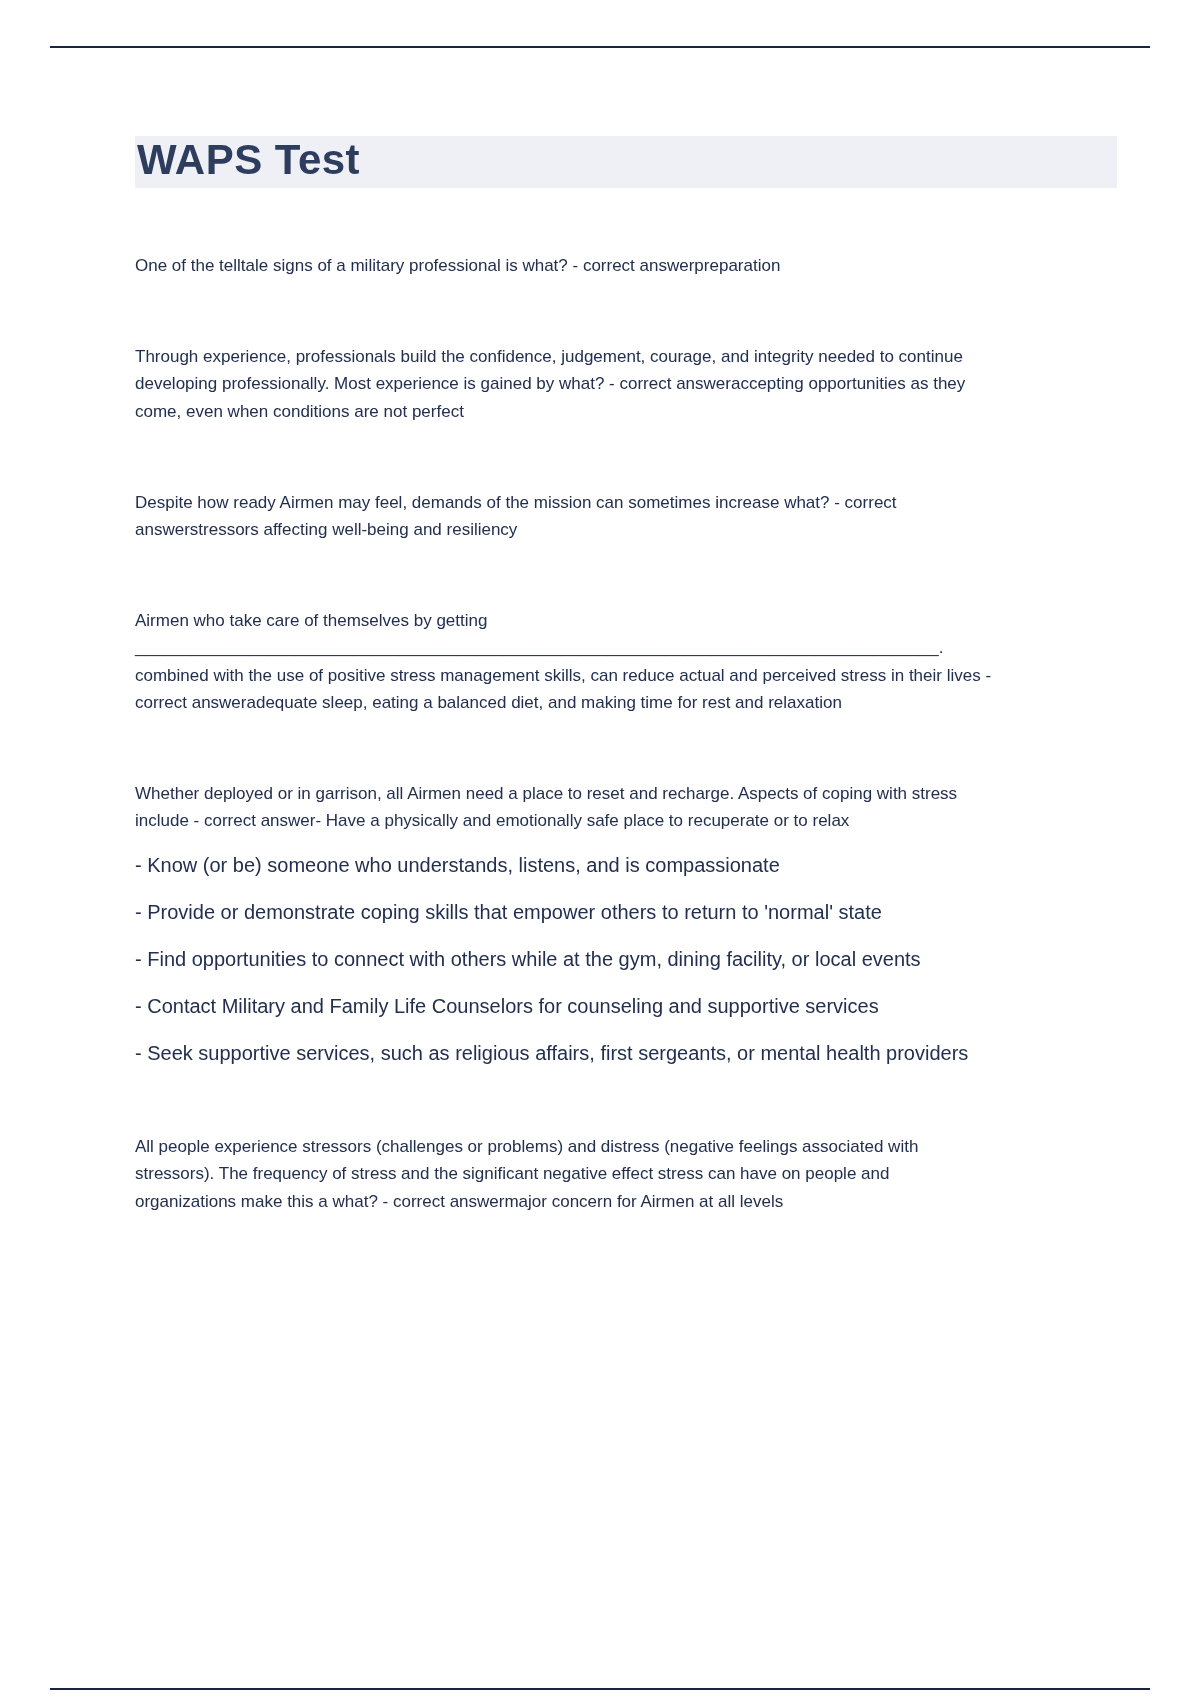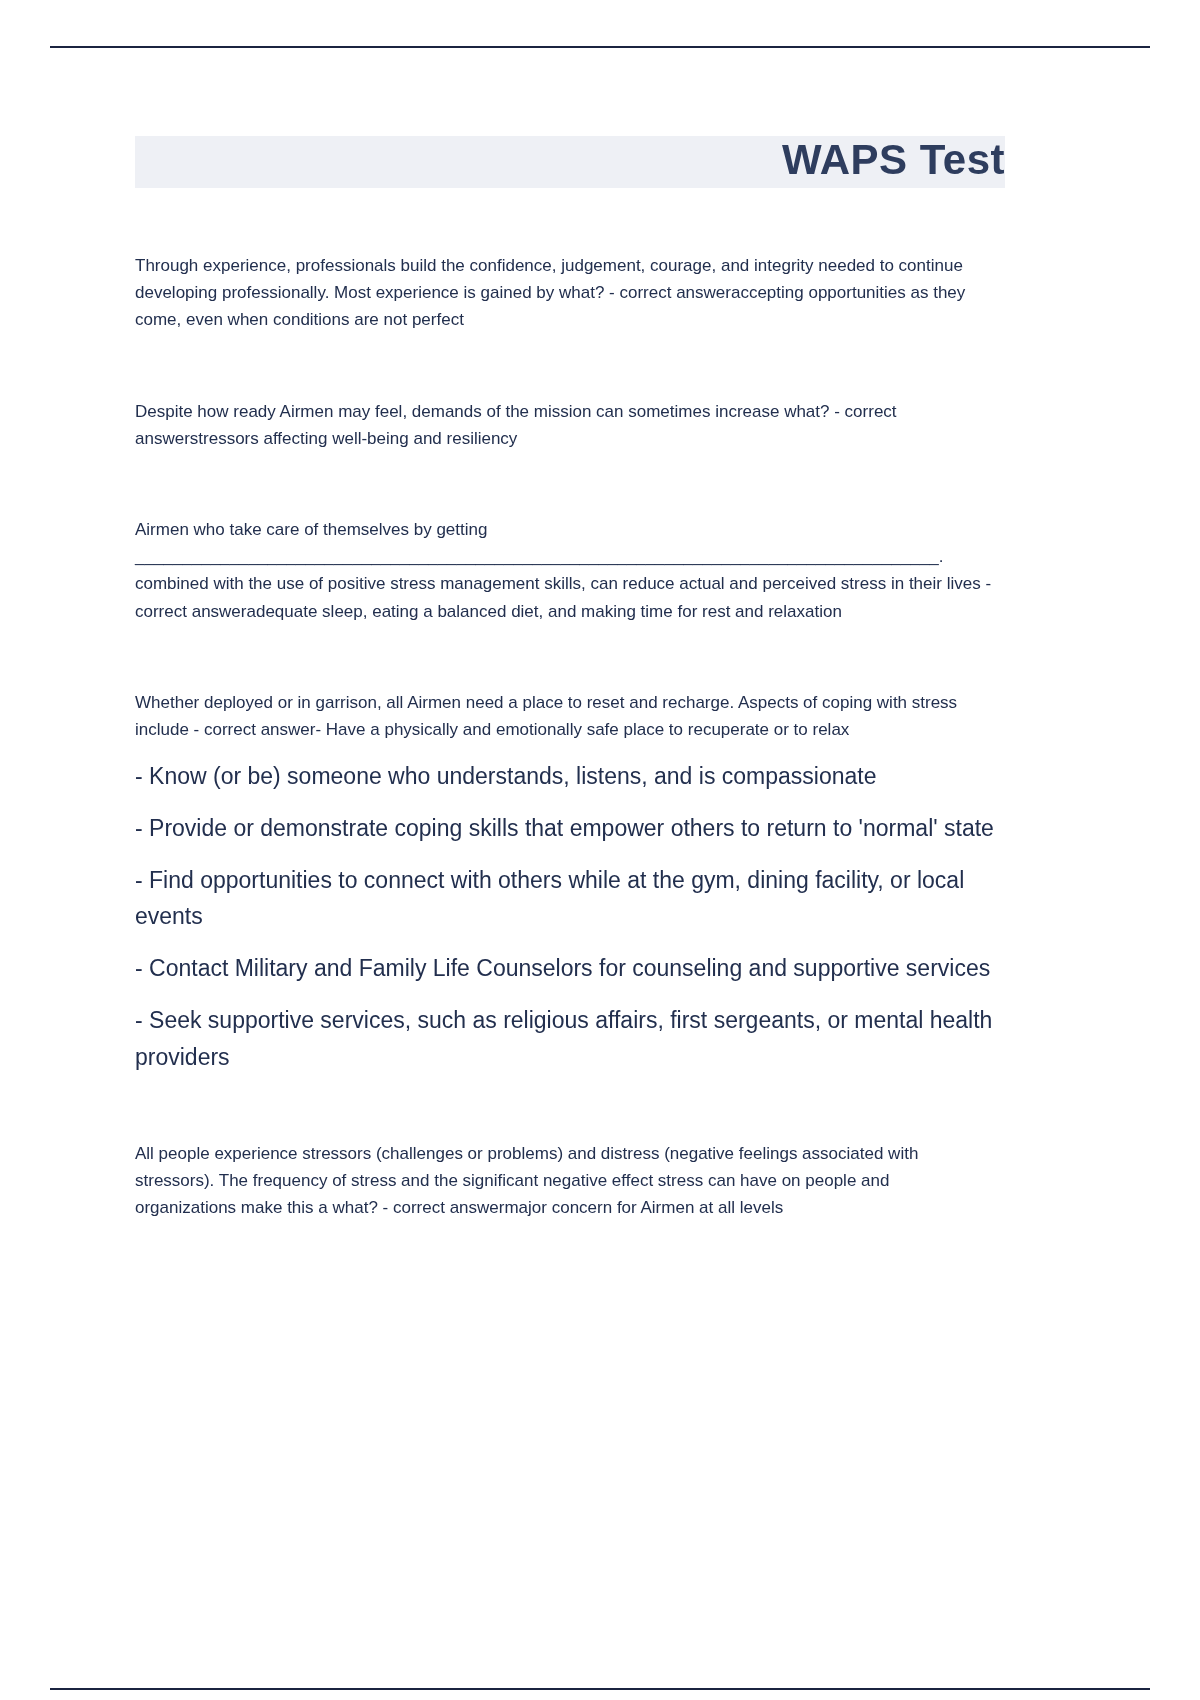--- a/index.html
+++ b/index.html
@@ -27,53 +27,53 @@
   .rule-bottom { bottom: 10px; }
   .content {
     position: absolute;
     top: 0;
     left: 135px;
     width: 872px;
   }
   .doc-title {
     margin: 136px 0 24px 0;
     padding: 0 0 4px 2px;
-    width: 870px;
+    width: 982px;
     box-sizing: border-box;
     font-size: 42px;
     line-height: 48px;
     font-weight: 700;
     letter-spacing: 0.5px;
     color: #2e3d5e;
     background: #eef0f5;
-    text-align: right;
   }
   .qa {
     margin: 64px 0 0 0;
     width: 860px;
     font-size: 17px;
     line-height: 1.6;
     white-space: pre-wrap;
   }
   .list-item {
     margin: 15px 0 0 0;
     width: 860px;
-    font-size: 23px;
+    font-size: 20px;
     line-height: 1.6;
   }
 </style>
 </head>
 <body>
 
 <div class="page">
   <div class="rule rule-top"></div>
 
   <div class="content">
     <h1 class="doc-title">WAPS Test</h1>
 
+    <p class="qa">One of the telltale signs of a military professional is what? - correct answerpreparation</p>
     <p class="qa">Through experience, professionals build the confidence, judgement, courage, and integrity needed to continue developing professionally. Most experience is gained by what? - correct answeraccepting opportunities as they come, even when conditions are not perfect</p>
     <p class="qa">Despite how ready Airmen may feel, demands of the mission can sometimes increase what? - correct answerstressors affecting well-being and resiliency</p>
     <p class="qa">Airmen who take care of themselves by getting
 _____________________________________________________________________________________.
 combined with the use of positive stress management skills, can reduce actual and perceived stress in their lives - correct answeradequate sleep, eating a balanced diet, and making time for rest and relaxation</p>
     <p class="qa">Whether deployed or in garrison, all Airmen need a place to reset and recharge. Aspects of coping with stress include - correct answer- Have a physically and emotionally safe place to recuperate or to relax</p>
 
     <p class="list-item">- Know (or be) someone who understands, listens, and is compassionate</p>
     <p class="list-item">- Provide or demonstrate coping skills that empower others to return to 'normal' state</p>
     <p class="list-item">- Find opportunities to connect with others while at the gym, dining facility, or local events</p>

